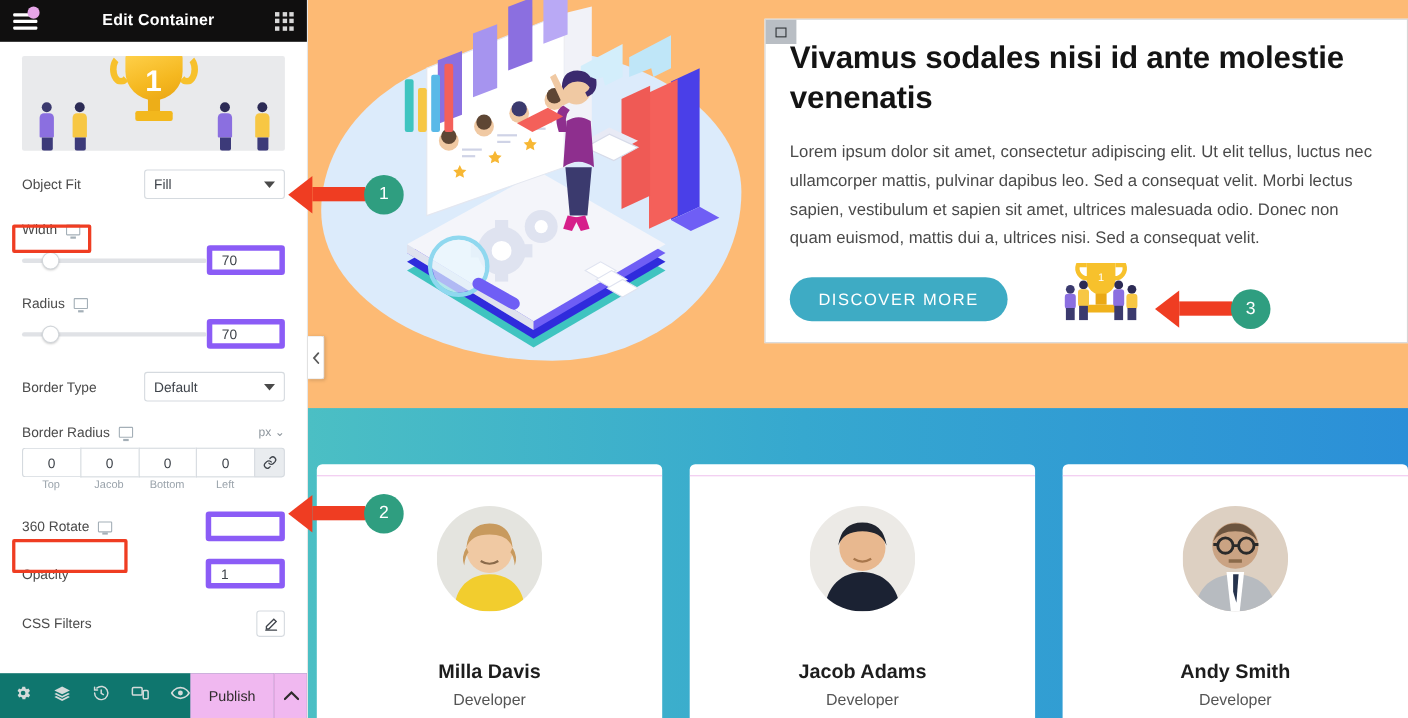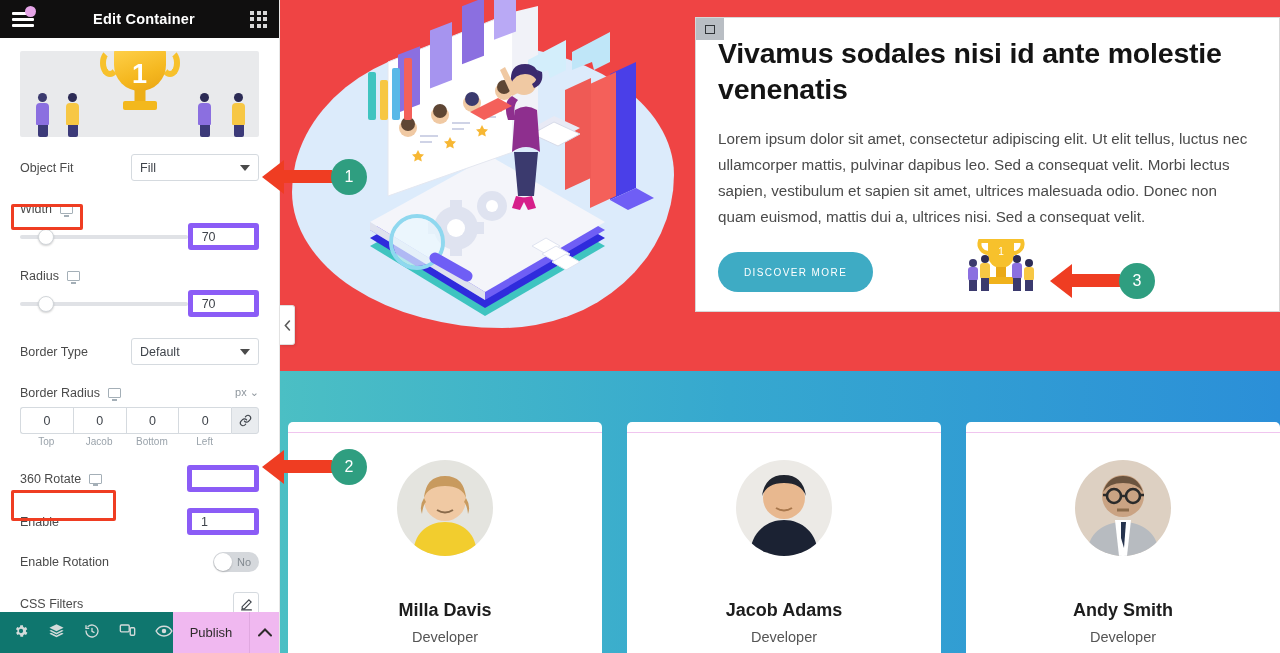--- a/index.html
+++ b/index.html
@@ -148,21 +148,21 @@
 
   
   #collapse {
     position: absolute; left: 280px; top: 305px; width: 15px; height: 40px;
     background: #fff; border: 1px solid #e0e0e0; border-left: none;
     border-radius: 0 3px 3px 0; display: flex; align-items: center; justify-content: center;
     box-shadow: 1px 1px 3px rgba(0,0,0,.12); z-index: 31; cursor: pointer;
   }
 
   
-  #canvas { position: absolute; left: 280px; top: 0; width: 1000px; height: 558px; background: #ef4444; }
+  #canvas { position: absolute; left: 280px; top: 0; width: 1000px; height: 558px; background: #fdba74; }
 
   #hero { position: absolute; left: 0; top: 0; width: 1000px; height: 367px; display: flex; }
   #illus-wrap { width: 415px; height: 367px; position: relative; }
 
   
   .blob {
     position: absolute; left: 12px; top: 44px; width: 382px; height: 284px;
     background: #dcebfb; border-radius: 48% 52% 45% 55% / 52% 46% 54% 48%;
   }
   
@@ -181,21 +181,21 @@
   #heroTitle {
     font-size: 28.5px; font-weight: bold; color: #141414; line-height: 1.26; letter-spacing: -.2px;
     padding-left: 10px;
   }
   #heroBody {
     margin-top: 18px; font-size: 15.2px; line-height: 1.72; color: #4a4a4a; padding-left: 10px;
   }
   #discover {
     margin: 22px 0 0 10px; display: inline-flex; align-items: center; justify-content: center;
     height: 40px; padding: 0 26px; border-radius: 20px; background: #3eabc4;
-    color: #fff; font-size: 10px; letter-spacing: 1.4px; cursor: pointer;
+    color: #fff; font-size: 15px; letter-spacing: 1.4px; cursor: pointer;
   }
   #hero-trophy { position: absolute; left: 268px; bottom: 18px; width: 74px; height: 56px;}
 
   
   #band {
     position: absolute; left: 0; top: 371px; width: 1000px; height: 282px;
     background: linear-gradient(90deg,#4bbfc4 0%,#36a8cf 45%,#2b8fd8 100%);
   }
   #cards { position: absolute; left: 0; top: 51px; width: 1000px; display: flex; gap: 25px; padding-left: 8px;}
   .card {
@@ -358,31 +358,24 @@
 
       <div class="row" style="margin-top:18px">
         <span class="lbl">
           <span>360 Rotate</span>
           <span class="devicon"></span>
         </span>
         <div class="num" style="width:72px"></div>
       </div>
 
       <div class="row" style="margin-top:16px">
-        <span class="lbl">Enable</span>
+        <span class="lbl">Opacity</span>
         <div class="num" style="width:72px">1</div>
       </div>
 
-      <div class="row" style="margin-top:17px">
-        <span class="lbl">Enable Rotation</span>
-        <div class="toggle">
-          <div class="kn"></div>
-          <span class="tg">No</span>
-        </div>
-      </div>
 
       <div class="row" style="margin-top:20px">
         <span class="lbl">CSS Filters</span>
         <div class="penbtn">
           <svg width="13" height="13" viewBox="0 0 24 24" fill="none" stroke="#3f444b" stroke-width="2.2" stroke-linecap="round">
             <path d="M16.5 3.5l4 4L8 20H4v-4z"></path>
               <path d="M3 22h18"></path>
           </svg>
         </div>
       </div>

